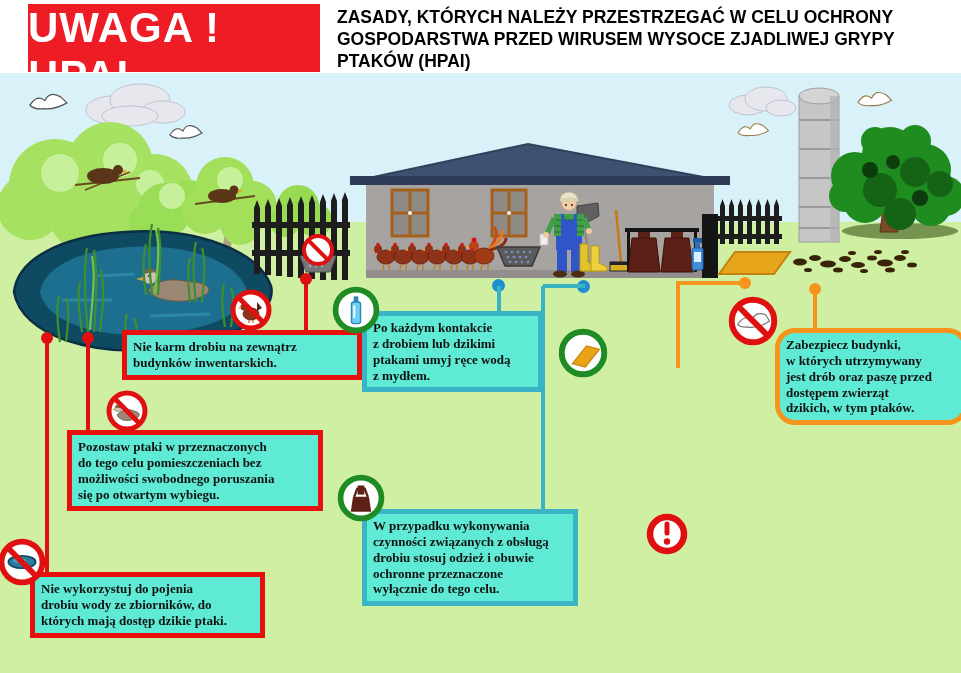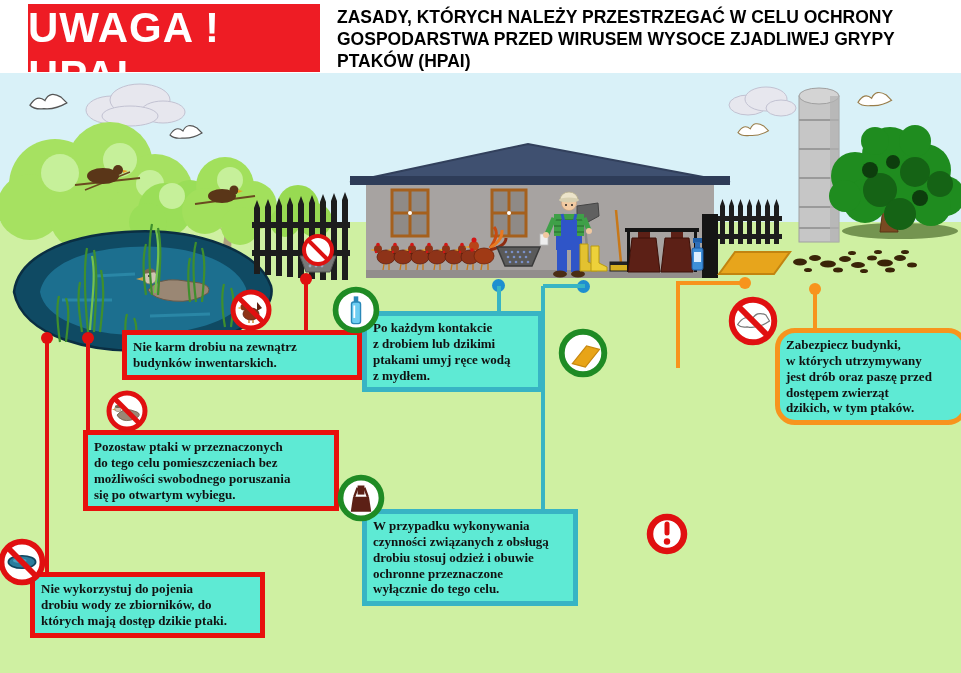--- a/index.html
+++ b/index.html
@@ -409,21 +409,21 @@
   <div class="line" style="left:541px;top:286px;width:4px;height:224px;background:#38b4c4"></div>
 
   <div class="line" style="left:676px;top:281px;width:71px;height:4px;background:#f7941d"></div>
   <div class="line" style="left:676px;top:283px;width:4px;height:85px;background:#f7941d"></div>
   <div class="dot" style="left:739px;top:277px;background:#f7941d"></div>
   <div class="dot" style="left:809px;top:283px;background:#f7941d"></div>
   <div class="line" style="left:813px;top:289px;width:4px;height:41px;background:#f7941d"></div>
 
   <div class="callout b-red" style="left:122px;top:330px;width:218px;">Nie karm drobiu na zewnątrz
 budynków inwentarskich.</div>
-  <div class="callout b-red" style="left:67px;top:430px;width:234px;margin-left:16px;">Pozostaw ptaki w przeznaczonych
+  <div class="callout b-red" style="left:67px;top:430px;width:234px;">Pozostaw ptaki w przeznaczonych
 do tego celu pomieszczeniach bez
 możliwości swobodnego poruszania
 się po otwartym wybiegu.</div>
   <div class="callout b-red" style="left:30px;top:572px;width:213px;">Nie wykorzystuj do pojenia
 drobiu wody ze zbiorników, do
 których mają dostęp dzikie ptaki.</div>
   <div class="callout b-teal" style="left:362px;top:311px;width:159px;">Po każdym kontakcie
 z drobiem lub dzikimi
 ptakami umyj ręce wodą
 z mydłem.</div>

